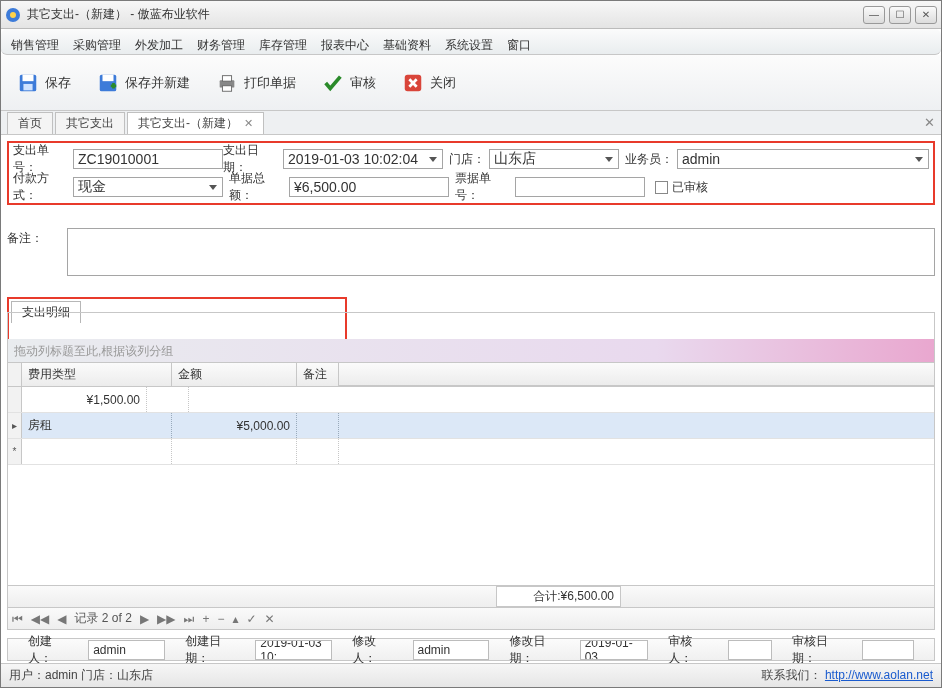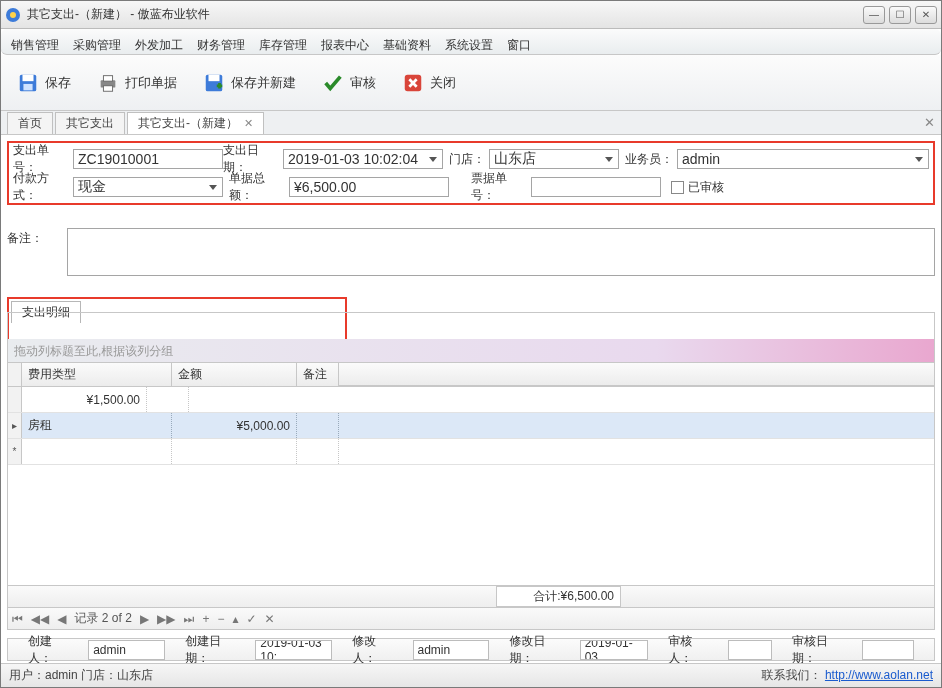--- a/index.html
+++ b/index.html
@@ -92,33 +92,33 @@
     <div class="tbtn">
       <svg viewBox="0 0 24 24">
           <rect x="3" y="3" width="18" height="18" rx="2" fill="#3d7bd9"></rect>
           <rect x="6" y="3" width="12" height="7" fill="#fff"></rect>
           <rect x="7" y="13" width="10" height="7" fill="#cfe2ff"></rect>
         </svg>
       <span>保存</span>
     </div>
     <div class="tbtn">
       <svg viewBox="0 0 24 24">
+          <rect x="3" y="3" width="18" height="18" rx="2" fill="#3d7bd9"></rect>
+          <rect x="6" y="3" width="12" height="7" fill="#fff"></rect>
+          <path d="M15 15h6M18 12v6" stroke="#2a8a2a" stroke-width="3"></path>
+        </svg>
+      <span>保存并新建</span>
+    </div>
+    <div class="tbtn">
+      <svg viewBox="0 0 24 24">
           <rect x="4" y="9" width="16" height="8" rx="1" fill="#888"></rect>
           <rect x="7" y="4" width="10" height="6" fill="#fff" stroke="#666"></rect>
           <rect x="7" y="15" width="10" height="6" fill="#fff" stroke="#666"></rect>
         </svg>
       <span>打印单据</span>
-    </div>
-    <div class="tbtn">
-      <svg viewBox="0 0 24 24">
-          <rect x="3" y="3" width="18" height="18" rx="2" fill="#3d7bd9"></rect>
-          <rect x="6" y="3" width="12" height="7" fill="#fff"></rect>
-          <path d="M15 15h6M18 12v6" stroke="#2a8a2a" stroke-width="3"></path>
-        </svg>
-      <span>保存并新建</span>
     </div>
     <div class="tbtn">
       <svg viewBox="0 0 24 24">
           <path d="M4 12l5 6L20 5" stroke="#2a8a2a" stroke-width="4" fill="none"></path>
         </svg>
       <span>审核</span>
     </div>
     <div class="tbtn">
       <svg viewBox="0 0 24 24">
           <rect x="3" y="3" width="18" height="18" rx="3" fill="#d9453a"></rect>
@@ -168,21 +168,21 @@
       <div class="formrow" style="margin-top:4px">
         <div class="flabel">付款方式：</div>
         <div class="finput" style="width:150px">
             <span>现金</span>
             <span class="dd"></span>
           </div>
         <div class="flabel" style="margin-left:6px">单据总额：</div>
         <div class="finput" style="width:160px">
             <span>¥6,500.00</span>
           </div>
-        <div class="flabel" style="width:60px;margin-left:22px">票据单号：</div>
+        <div class="flabel" style="width:60px;margin-left:6px">票据单号：</div>
         <div class="finput" style="width:130px">
             <span></span>
           </div>
         <div style="margin-left:10px;display:flex;align-items:center">
             <span class="chk"></span>
             <span>已审核</span>
           </div>
       </div>
     </div>
 

